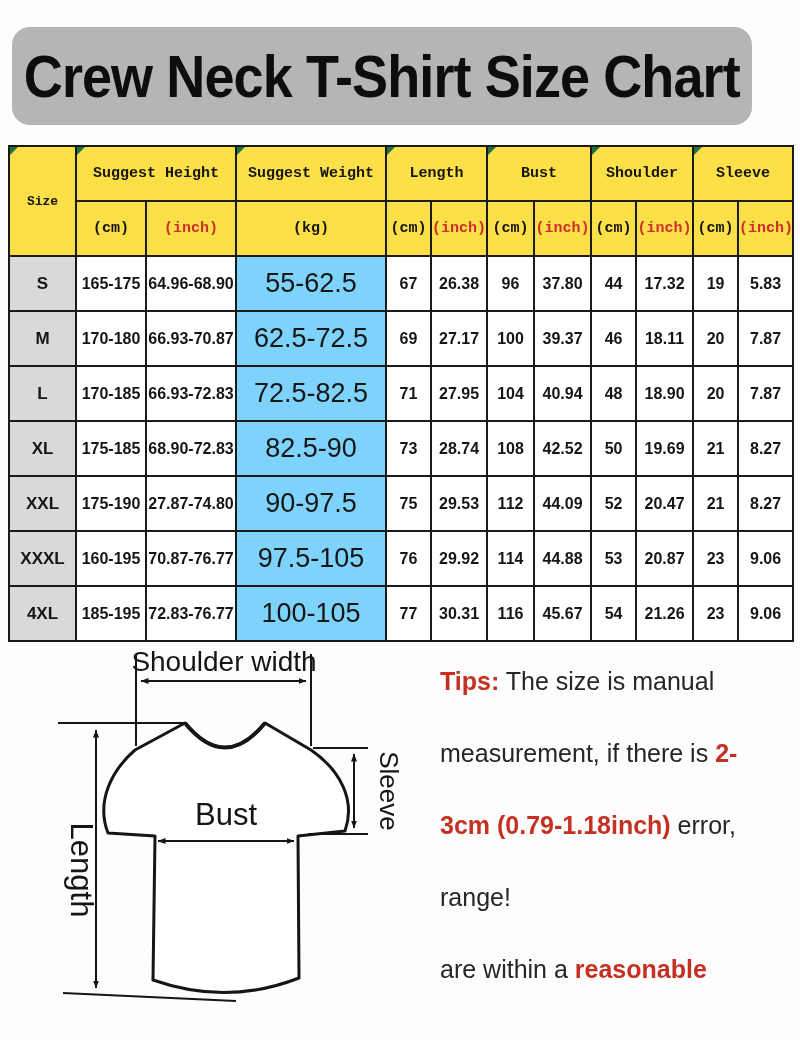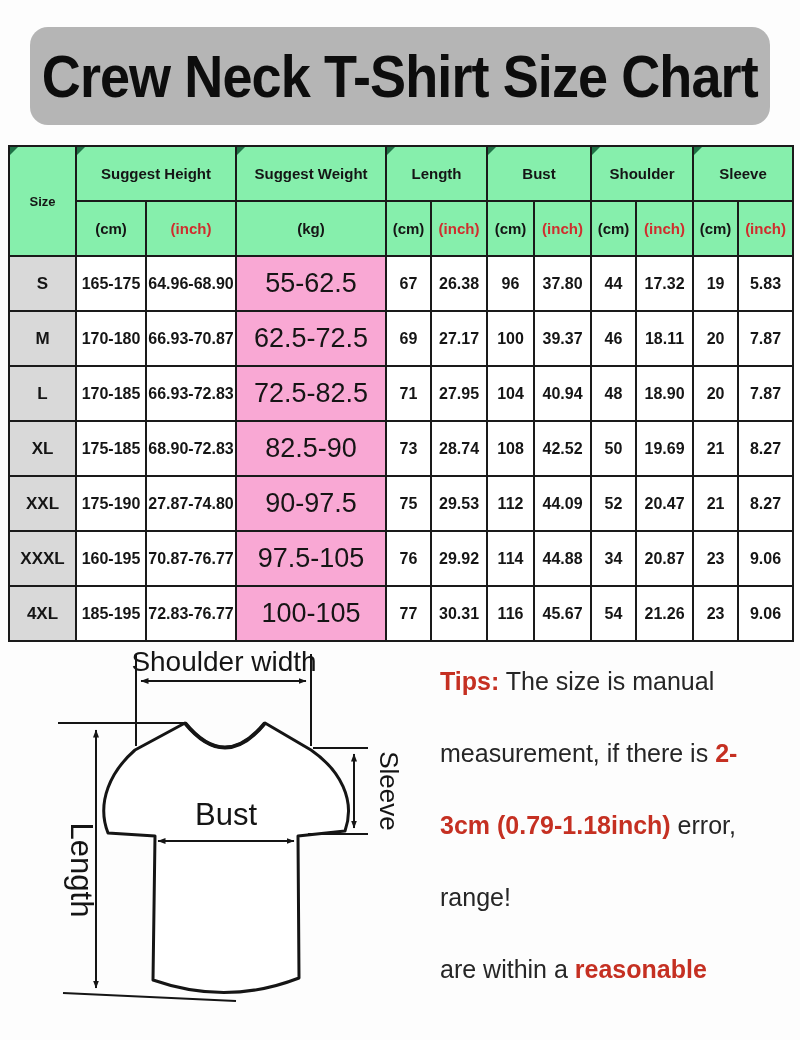--- a/index.html
+++ b/index.html
@@ -2,46 +2,46 @@
 <html><head>
 <meta charset="utf-8">
 <style>
   html,body{margin:0;padding:0;}
   body{
     width:800px;height:1040px;position:relative;background:#fdfdfd;
     font-family:"Liberation Sans", sans-serif;color:#151515;overflow:hidden;
   }
   
   .banner{
-    position:absolute;left:30px;top:27px;width:740px;height:98px;
+    position:absolute;left:12px;top:27px;width:740px;height:98px;
     background:#b5b5b5;border-radius:18px;
     display:flex;align-items:center;justify-content:center;
   }
   .banner h1{
     margin:0;font-size:60px;font-weight:700;letter-spacing:-1px;color:#0d0d0d;
     transform:scaleX(0.9);white-space:nowrap;
   }
   
   table.size-chart{
     position:absolute;left:8px;top:145px;width:784px;
     border-collapse:collapse;table-layout:fixed;
     border:2px solid #1a1a1a;
   }
   table.size-chart th,table.size-chart td{
     border:2px solid #1a1a1a;text-align:center;vertical-align:middle;
     padding:0;overflow:hidden;
   }
   thead tr{height:55px;}
   tbody tr{height:55px;}
-  thead th{background:#86efac;font-weight:700;font-size:15px;position:relative;}
+  thead th{background:#fde047;font-weight:700;font-size:15px;position:relative;font-family:Liberation Mono, monospace;}
   th.size-head{font-size:13px;}
   .unit-red{color:#cf2e2e;margin-left:13px;}
   td.size-col{background:#d9d9d9;font-weight:700;font-size:17px;}
   td.num-col{background:#ffffff;font-weight:700;font-size:16px;}
-  td.weight-col{background:#f9a8d4;font-weight:400;font-size:27px;}
+  td.weight-col{background:#7dd3fc;font-weight:400;font-size:27px;}
   
   th.corner::before{
     content:"";position:absolute;top:0;left:0;width:0;height:0;
     border-top:8px solid #1e7145;border-right:8px solid transparent;
   }
   
   .diagram{position:absolute;left:8px;top:648px;width:440px;height:392px;}
   
   .tips{position:absolute;left:440px;top:645px;width:345px;}
   .tips p{margin:0;height:72px;line-height:72px;font-size:25px;color:#262626;white-space:nowrap;}
@@ -166,21 +166,21 @@
       </tr>
       <tr>
         <td class="size-col">XXXL</td>
         <td class="num-col">160-195</td>
         <td class="num-col">70.87-76.77</td>
         <td class="weight-col">97.5-105</td>
         <td class="num-col">76</td>
         <td class="num-col">29.92</td>
         <td class="num-col">114</td>
         <td class="num-col">44.88</td>
-        <td class="num-col">34</td>
+        <td class="num-col">53</td>
         <td class="num-col">20.87</td>
         <td class="num-col">23</td>
         <td class="num-col">9.06</td>
       </tr>
       <tr>
         <td class="size-col">4XL</td>
         <td class="num-col">185-195</td>
         <td class="num-col">72.83-76.77</td>
         <td class="weight-col">100-105</td>
         <td class="num-col">77</td>

